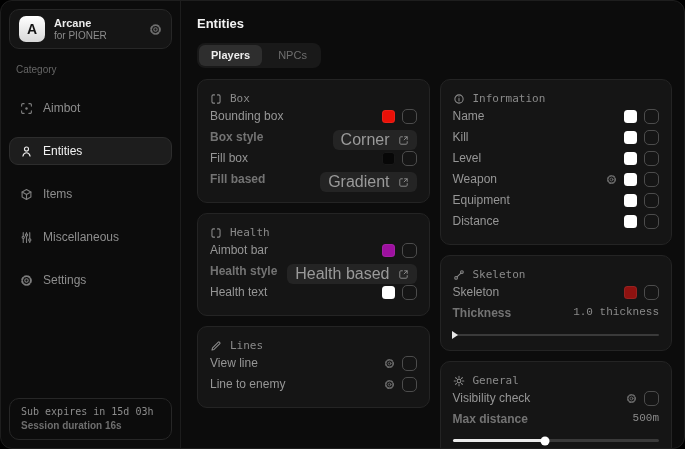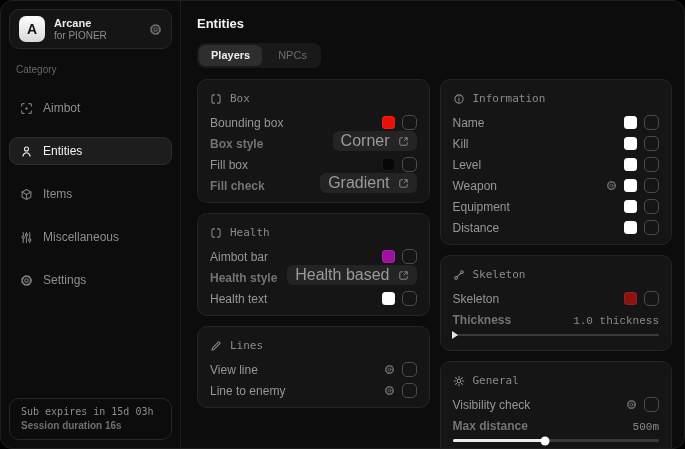--- a/index.html
+++ b/index.html
@@ -29,21 +29,21 @@
   .main-title { font-size:13px; font-weight:700; color:#f3f3f3; margin:2px 0 12px; }
   .tabs { display:inline-flex; background:#191919; border-radius:8px; padding:2px; gap:4px; }
   .tab { font-size:11px; padding:4px 12px 5px; border-radius:6px; color:#6e6e6e; cursor:pointer; }
   .tab.active { background:#2e2e2e; color:#ededed; font-weight:600; }
   .columns { display:flex; gap:10px; margin-top:11px; }
   .col { width:238px; display:flex; flex-direction:column; gap:10px; }
 
   .card { background:#151515; border:1px solid #242424; border-radius:10px; padding:8px 12px 9px; }
   .card-head { display:flex; align-items:center; gap:8px; height:21px; color:#8a8a8a; font-family:"DejaVu Sans Mono", monospace; font-size:11px; }
   .card-head .ci { display:flex; color:#8a8a8a; }
-  .row { height:21px; display:flex; align-items:flex-end; justify-content:space-between; }
+  .row { height:21px; display:flex; align-items:flex-start; justify-content:space-between; }
   .row-label { font-size:12px; color:#969696; }
   .row-label.bright { color:#737373; font-weight:600; }
   .ctrls { display:flex; align-items:center; gap:7px; }
   .swatch { width:13px; height:13px; border-radius:3.5px; box-shadow: inset 0 0 0 1px rgba(255,255,255,0.07); cursor:pointer; }
   .checkbox { width:15px; height:15px; border-radius:5px; border:1.5px solid #4c4c4c; background:transparent; cursor:pointer; }
   .dropdown { height:20px; display:flex; align-items:center; gap:8px; padding:0 8px; background:#242424; border-radius:6px; color:#9a9a9a; font-size:16px; cursor:pointer; }
   .dropdown .di { display:flex; color:#8a8a8a; }
   .gear-sm { display:flex; color:#6a6a6a; cursor:pointer; }
   .row-value { font-size:11px; color:#8a8a8a;font-family:Liberation Mono, monospace; }
   .slider { height:13px; display:flex; align-items:center; margin-top:1px; cursor:pointer; }
@@ -170,21 +170,21 @@
               </div>
             </div>
             <div class="row">
               <span class="row-label">Fill box</span>
               <div class="ctrls">
                 <div class="swatch" style="background: rgb(7, 7, 7);"></div>
                 <div class="checkbox"></div>
               </div>
             </div>
             <div class="row">
-              <span class="row-label bright">Fill check</span>
+              <span class="row-label bright">Fill based</span>
               <div class="ctrls">
                 <div class="dropdown">
                   <span>Gradient</span>
                   <span class="di">
                     <svg width="11" height="11" viewBox="0 0 16 16" fill="none" stroke="currentColor" stroke-width="1.4" stroke-linecap="round" stroke-linejoin="round">
                       <path d="M9.6 2.6h3.8v3.8M13.2 2.8L8.9 7.1M6.4 2.6H4.1c-.8 0-1.5.7-1.5 1.5v7.8c0 .8.7 1.5 1.5 1.5h7.8c.8 0 1.5-.7 1.5-1.5V9.6"></path>
                     </svg>
                   </span>
                 </div>
               </div>

